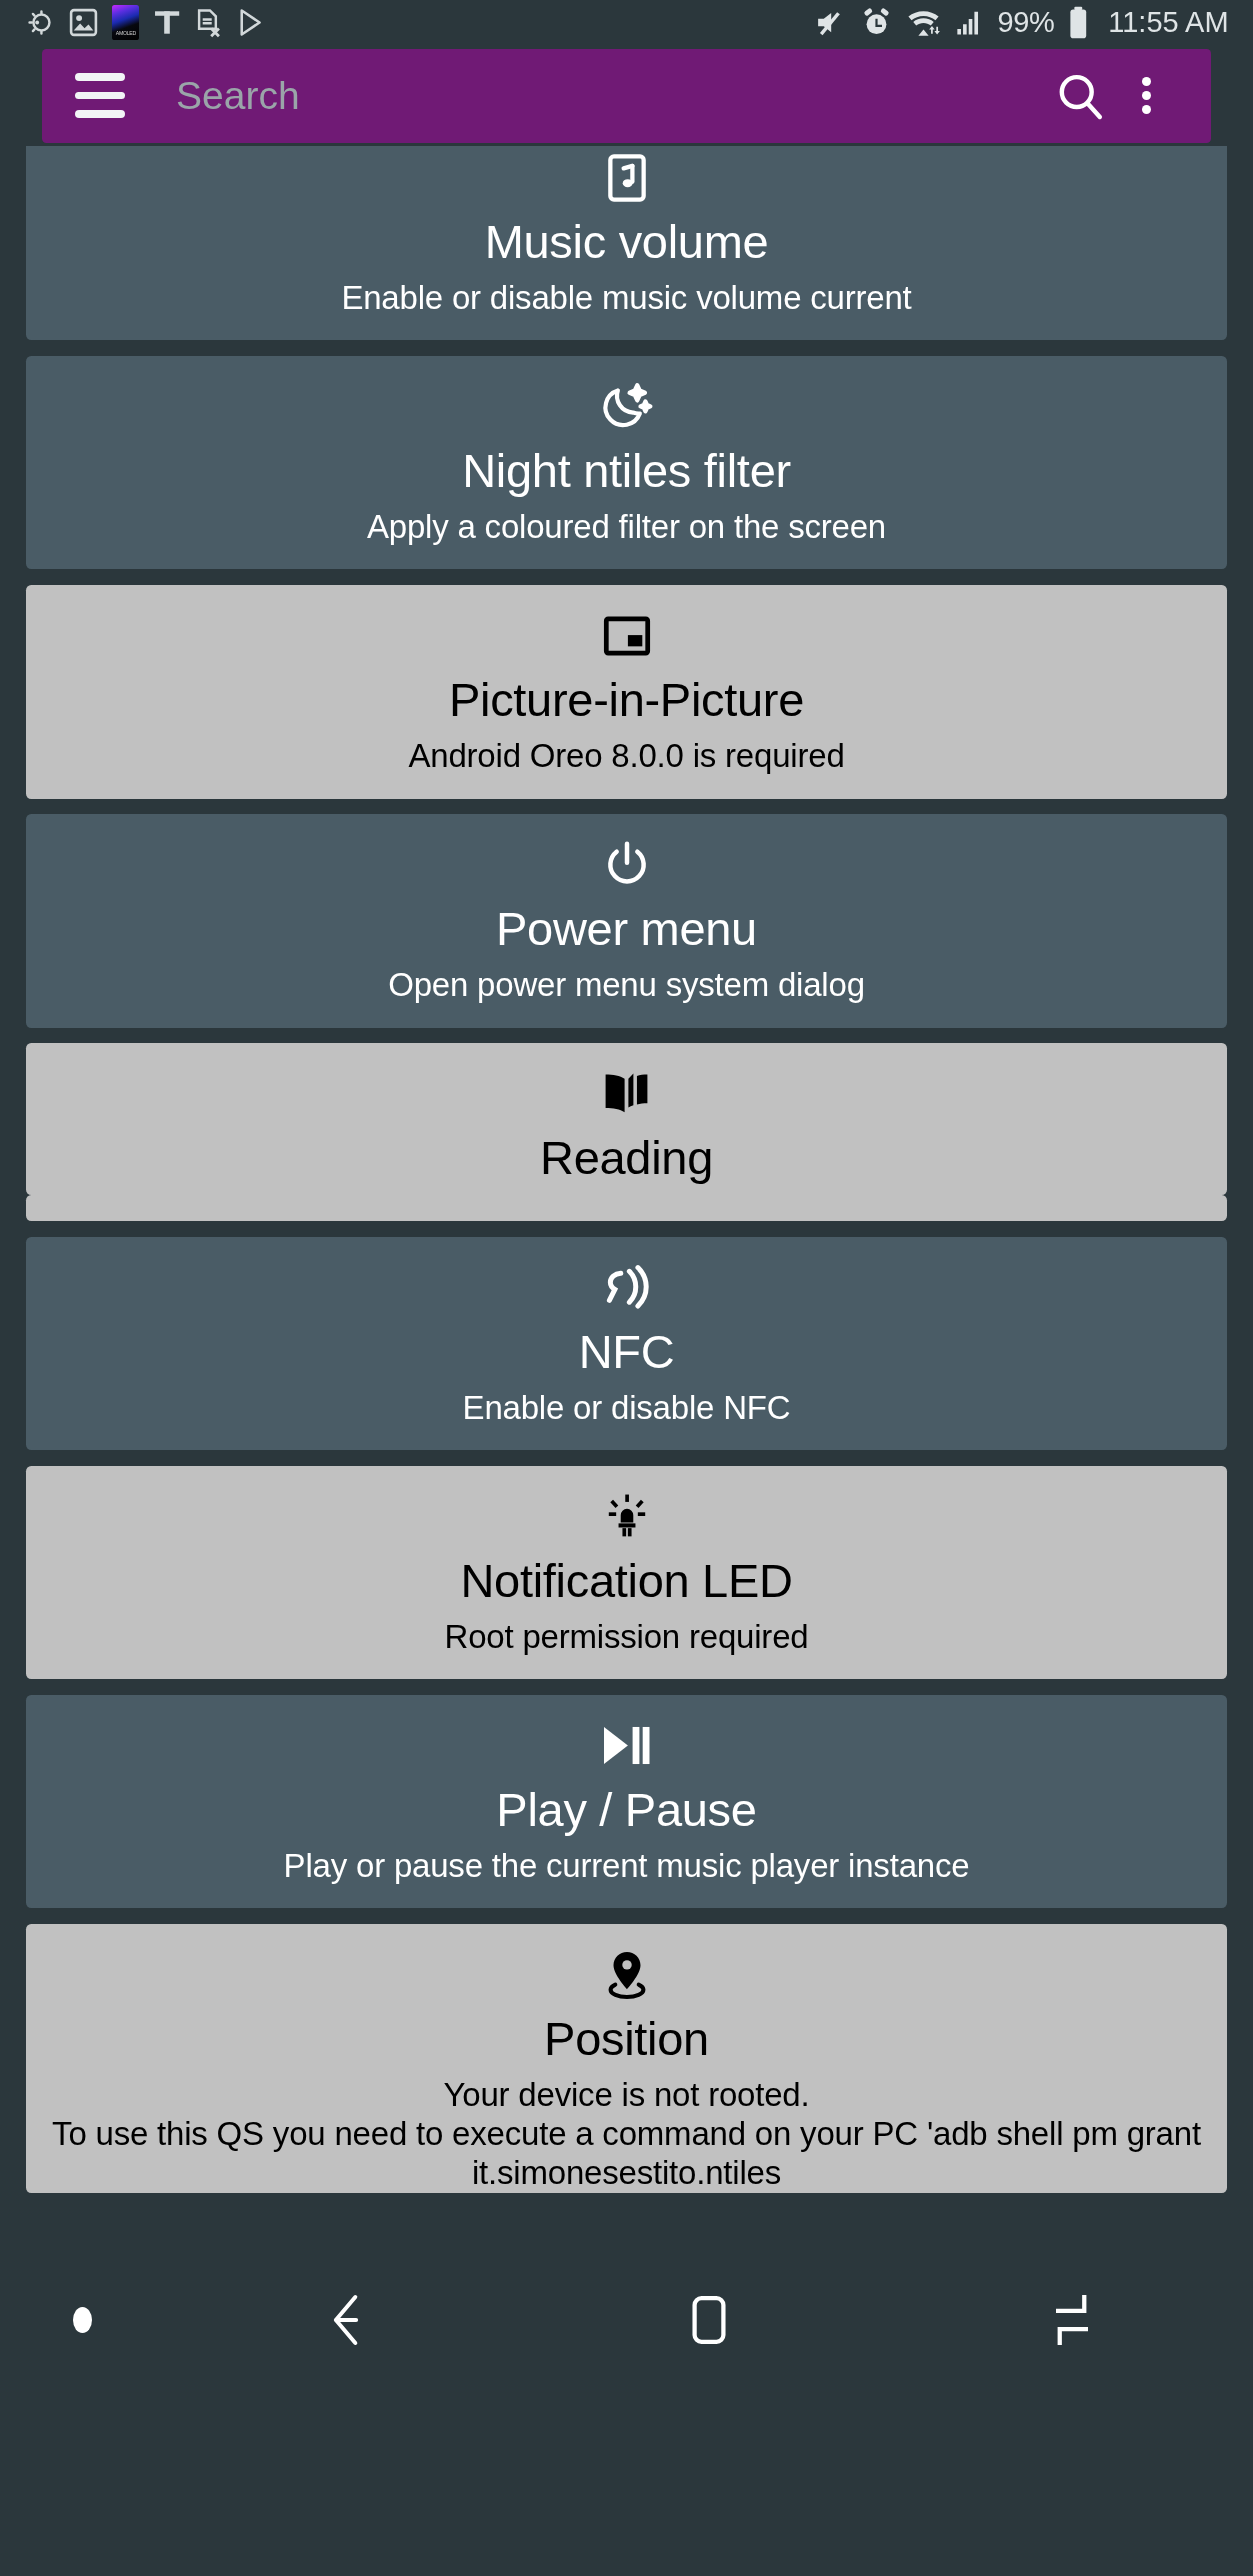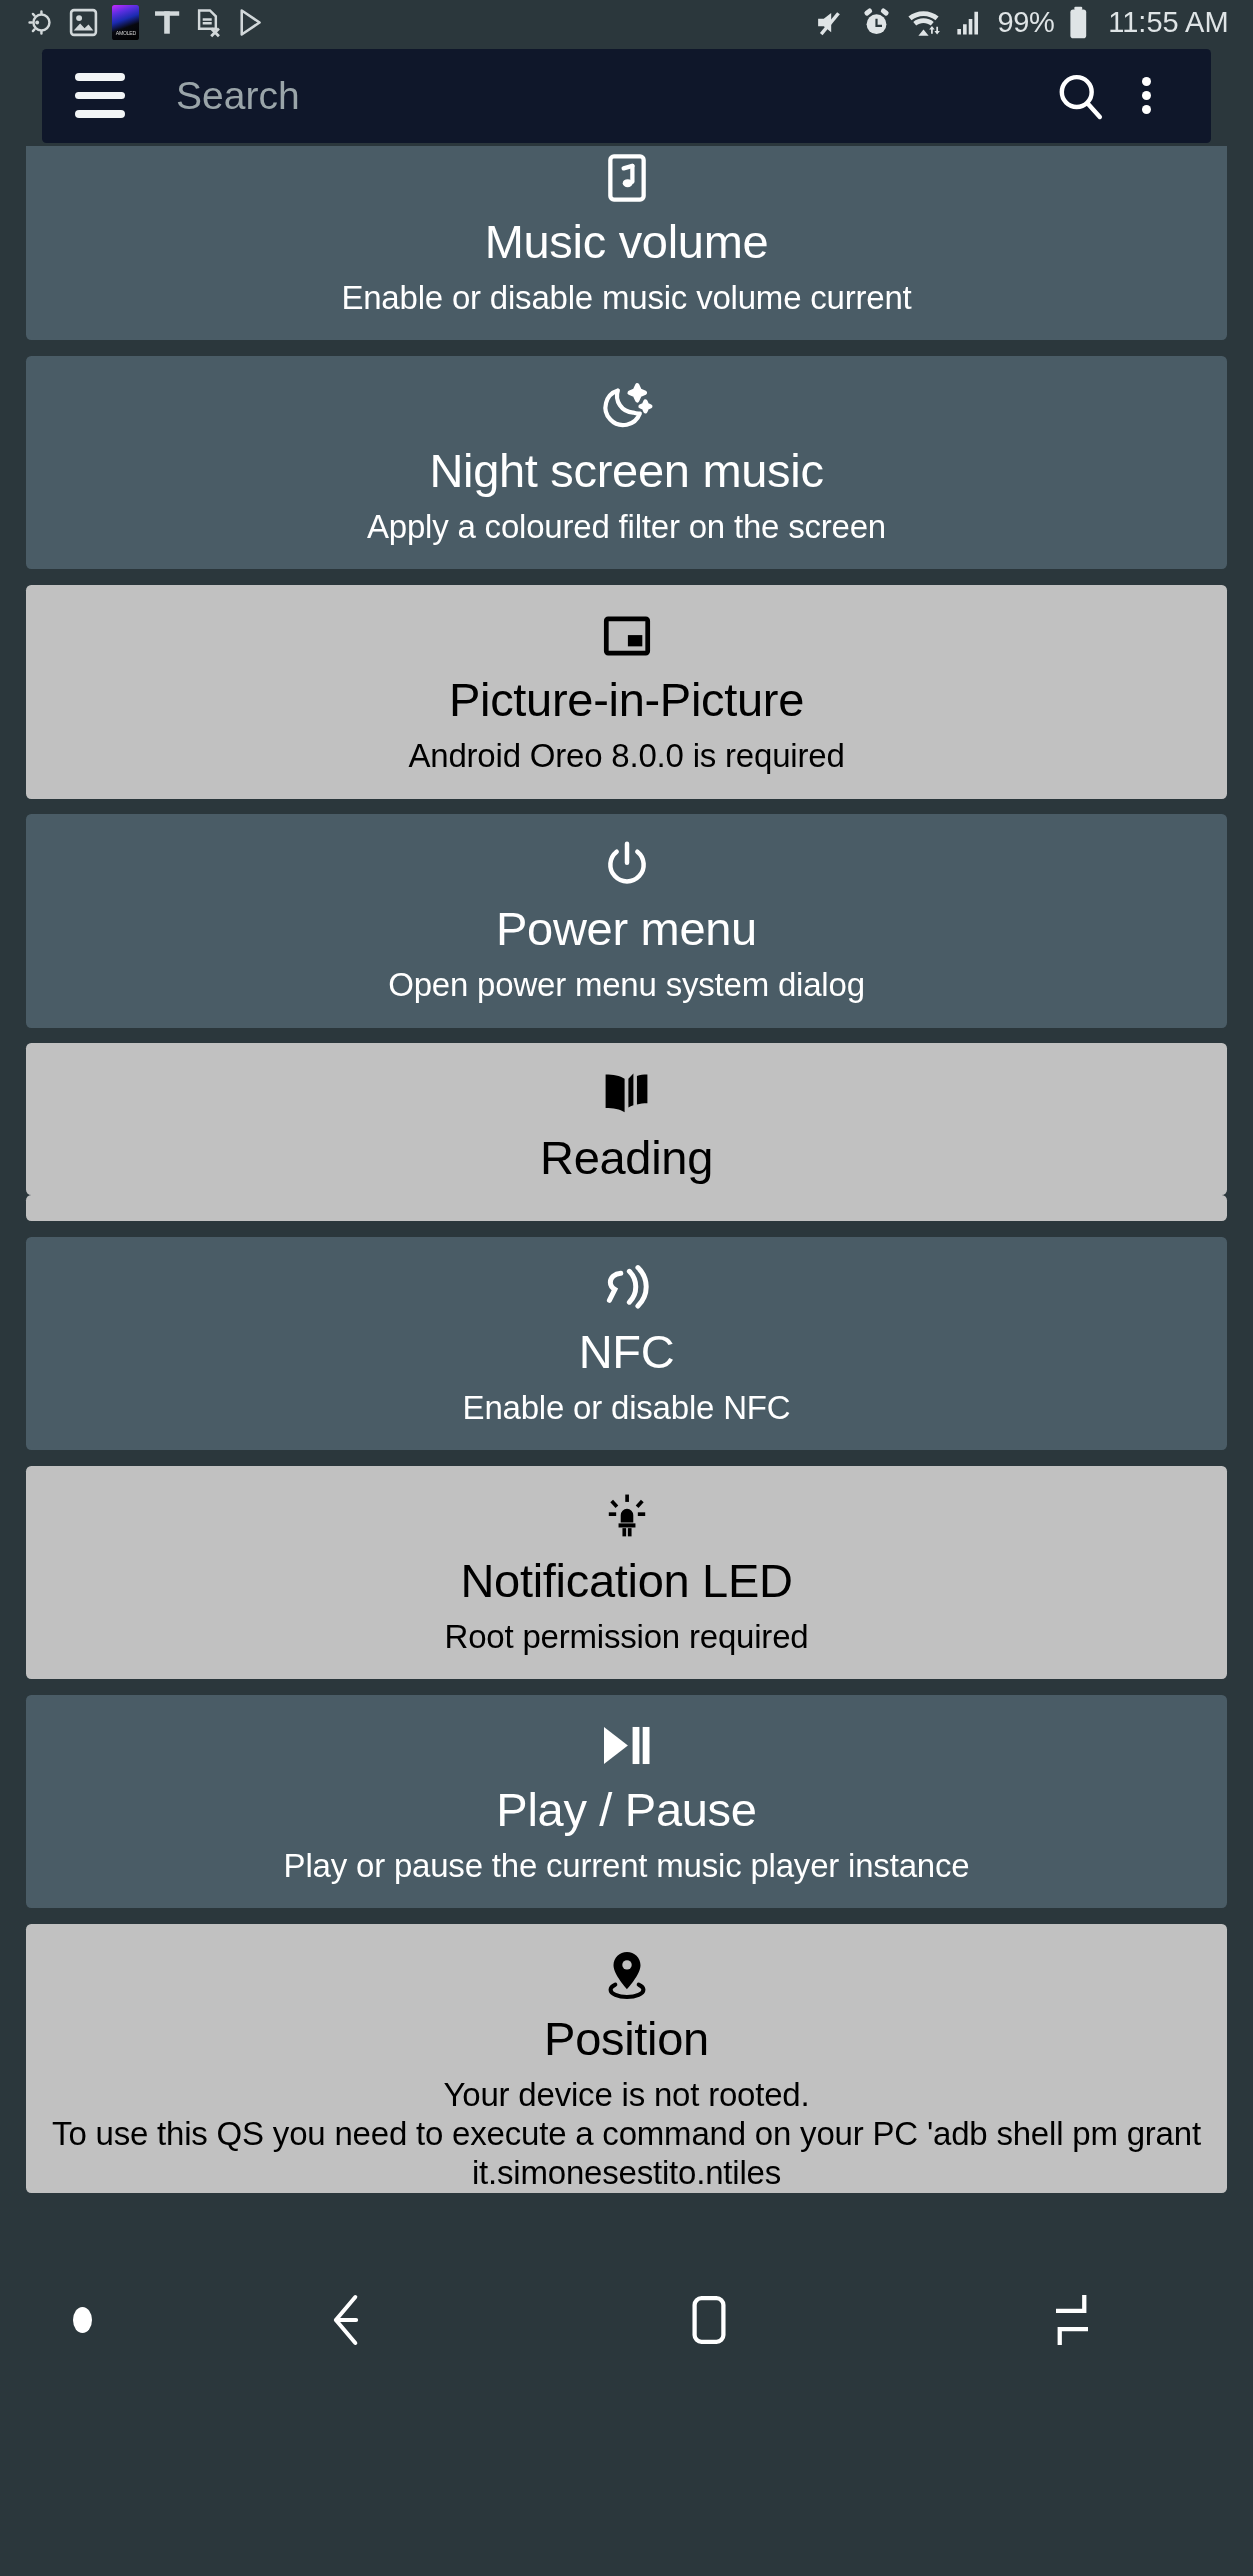--- a/index.html
+++ b/index.html
@@ -40,21 +40,21 @@
 
   
   .appbar-wrap {
     height: 101px; width: 100%;
     background: #2b373c;
     padding: 0 42px;
     display: flex; align-items: center;
   }
   .appbar {
     height: 94px; width: 100%;
-    background: #0f172a;
+    background: #701a75;
     border-radius: 4.4px;
     display: flex; align-items: center;
     padding: 0 33px;
   }
   .hamburger { width: 50px; display: flex; flex-direction: column; gap: 10.4px; cursor: pointer; }
   .hamburger span { display: block; height: 7.8px; border-radius: 4.4px; background: #f2f5f6; }
   .search-input {
     flex: 1 1 auto;
     margin-left: 51px;
     font-size: 39px;
@@ -241,21 +241,21 @@
       </div>
 
       <div class="tile dark">
         <div class="tile-icon">
           <svg width="56" height="56" viewBox="0 0 24 24" fill="none" stroke="#ffffff" stroke-width="1.8" stroke-linejoin="round">
             <path d="M14.6 14.4A7.2 7.2 0 0 1 8.1 4.9a7.6 7.6 0 1 0 9.4 9.9 7.2 7.2 0 0 1-2.9-.4z"></path>
             <path d="M16.4 2.6l1.05 2.25 2.25 1.05-2.25 1.05L16.4 9.2l-1.05-2.25L13.1 5.9l2.25-1.05z" fill="#ffffff"></path>
             <path d="M19.9 9.6l.68 1.45 1.45.68-1.45.68-.68 1.45-.68-1.45-1.45-.68 1.45-.68z" fill="#ffffff"></path>
           </svg>
         </div>
-        <div class="tile-title">Night screen music</div>
+        <div class="tile-title">Night ntiles filter</div>
         <div class="tile-sub">Apply a coloured filter on the screen</div>
       </div>
 
       <div class="tile light">
         <div class="tile-icon">
           <svg width="54" height="54" viewBox="0 0 24 24" fill="none">
             <rect x="2.8" y="4.4" width="18.4" height="15.2" rx="0.8" stroke="#000000" stroke-width="2.1"></rect>
             <rect x="12.4" y="11.6" width="6.4" height="5" fill="#000000"></rect>
           </svg>
         </div>

